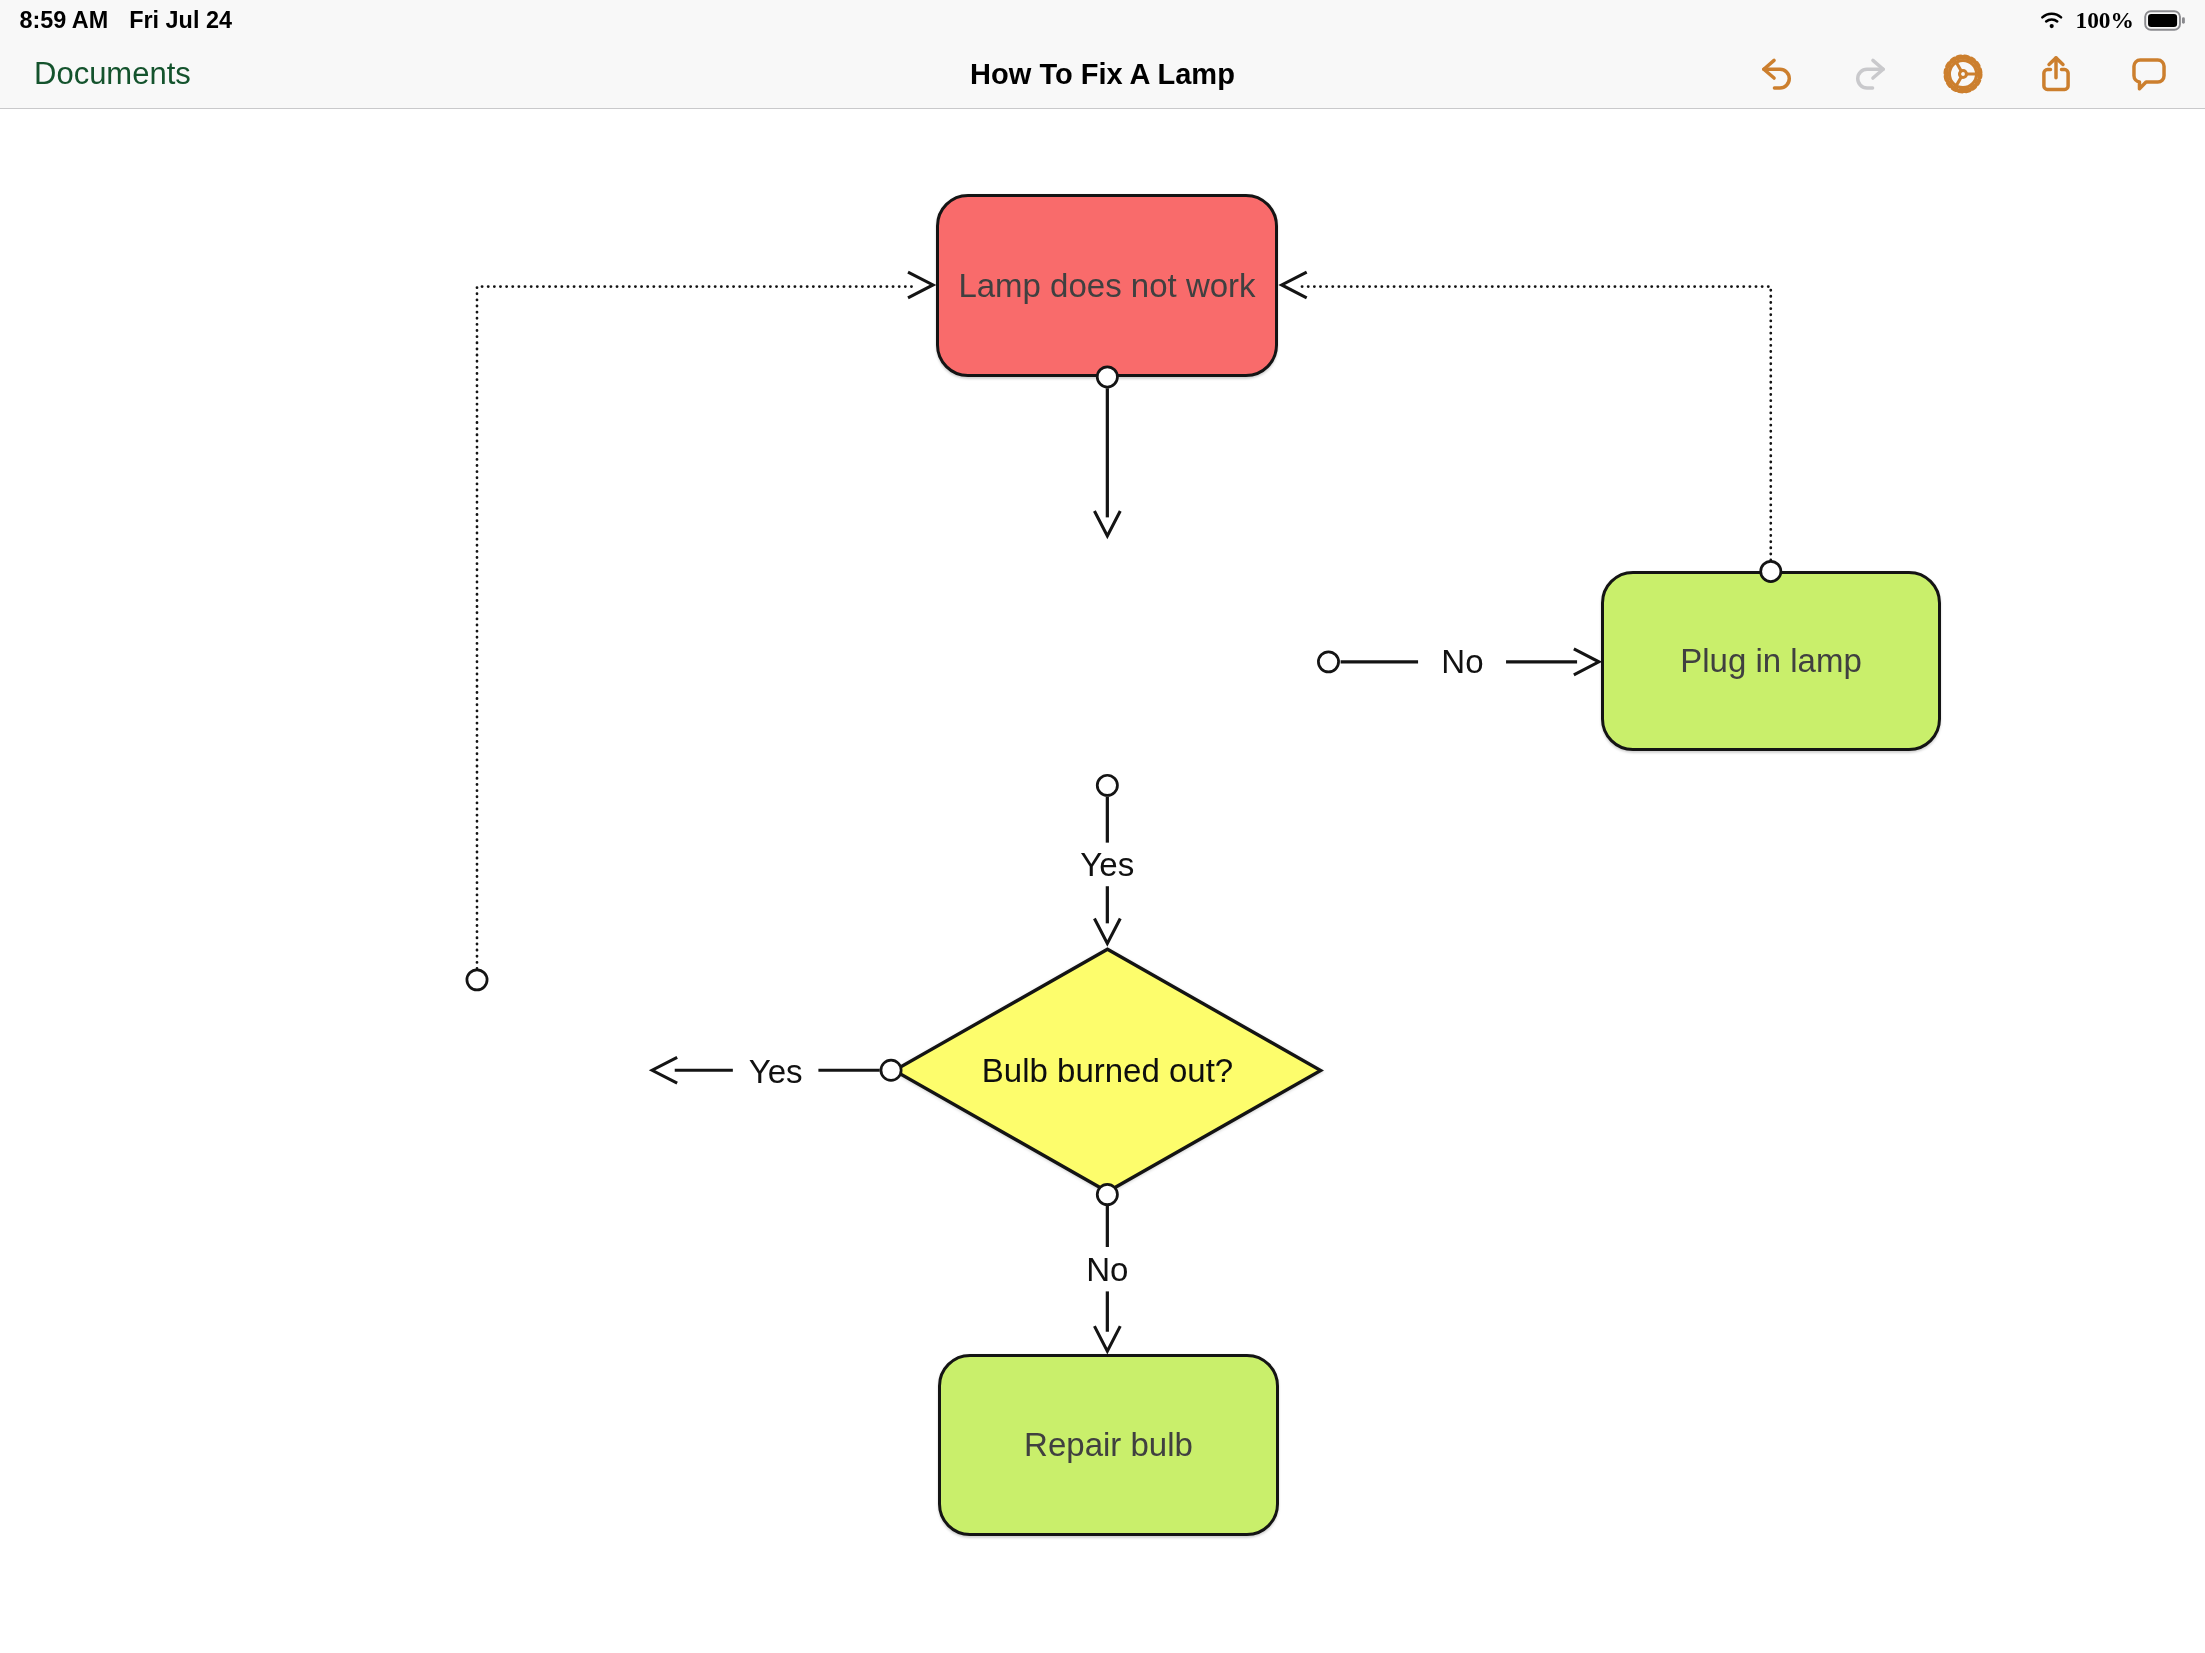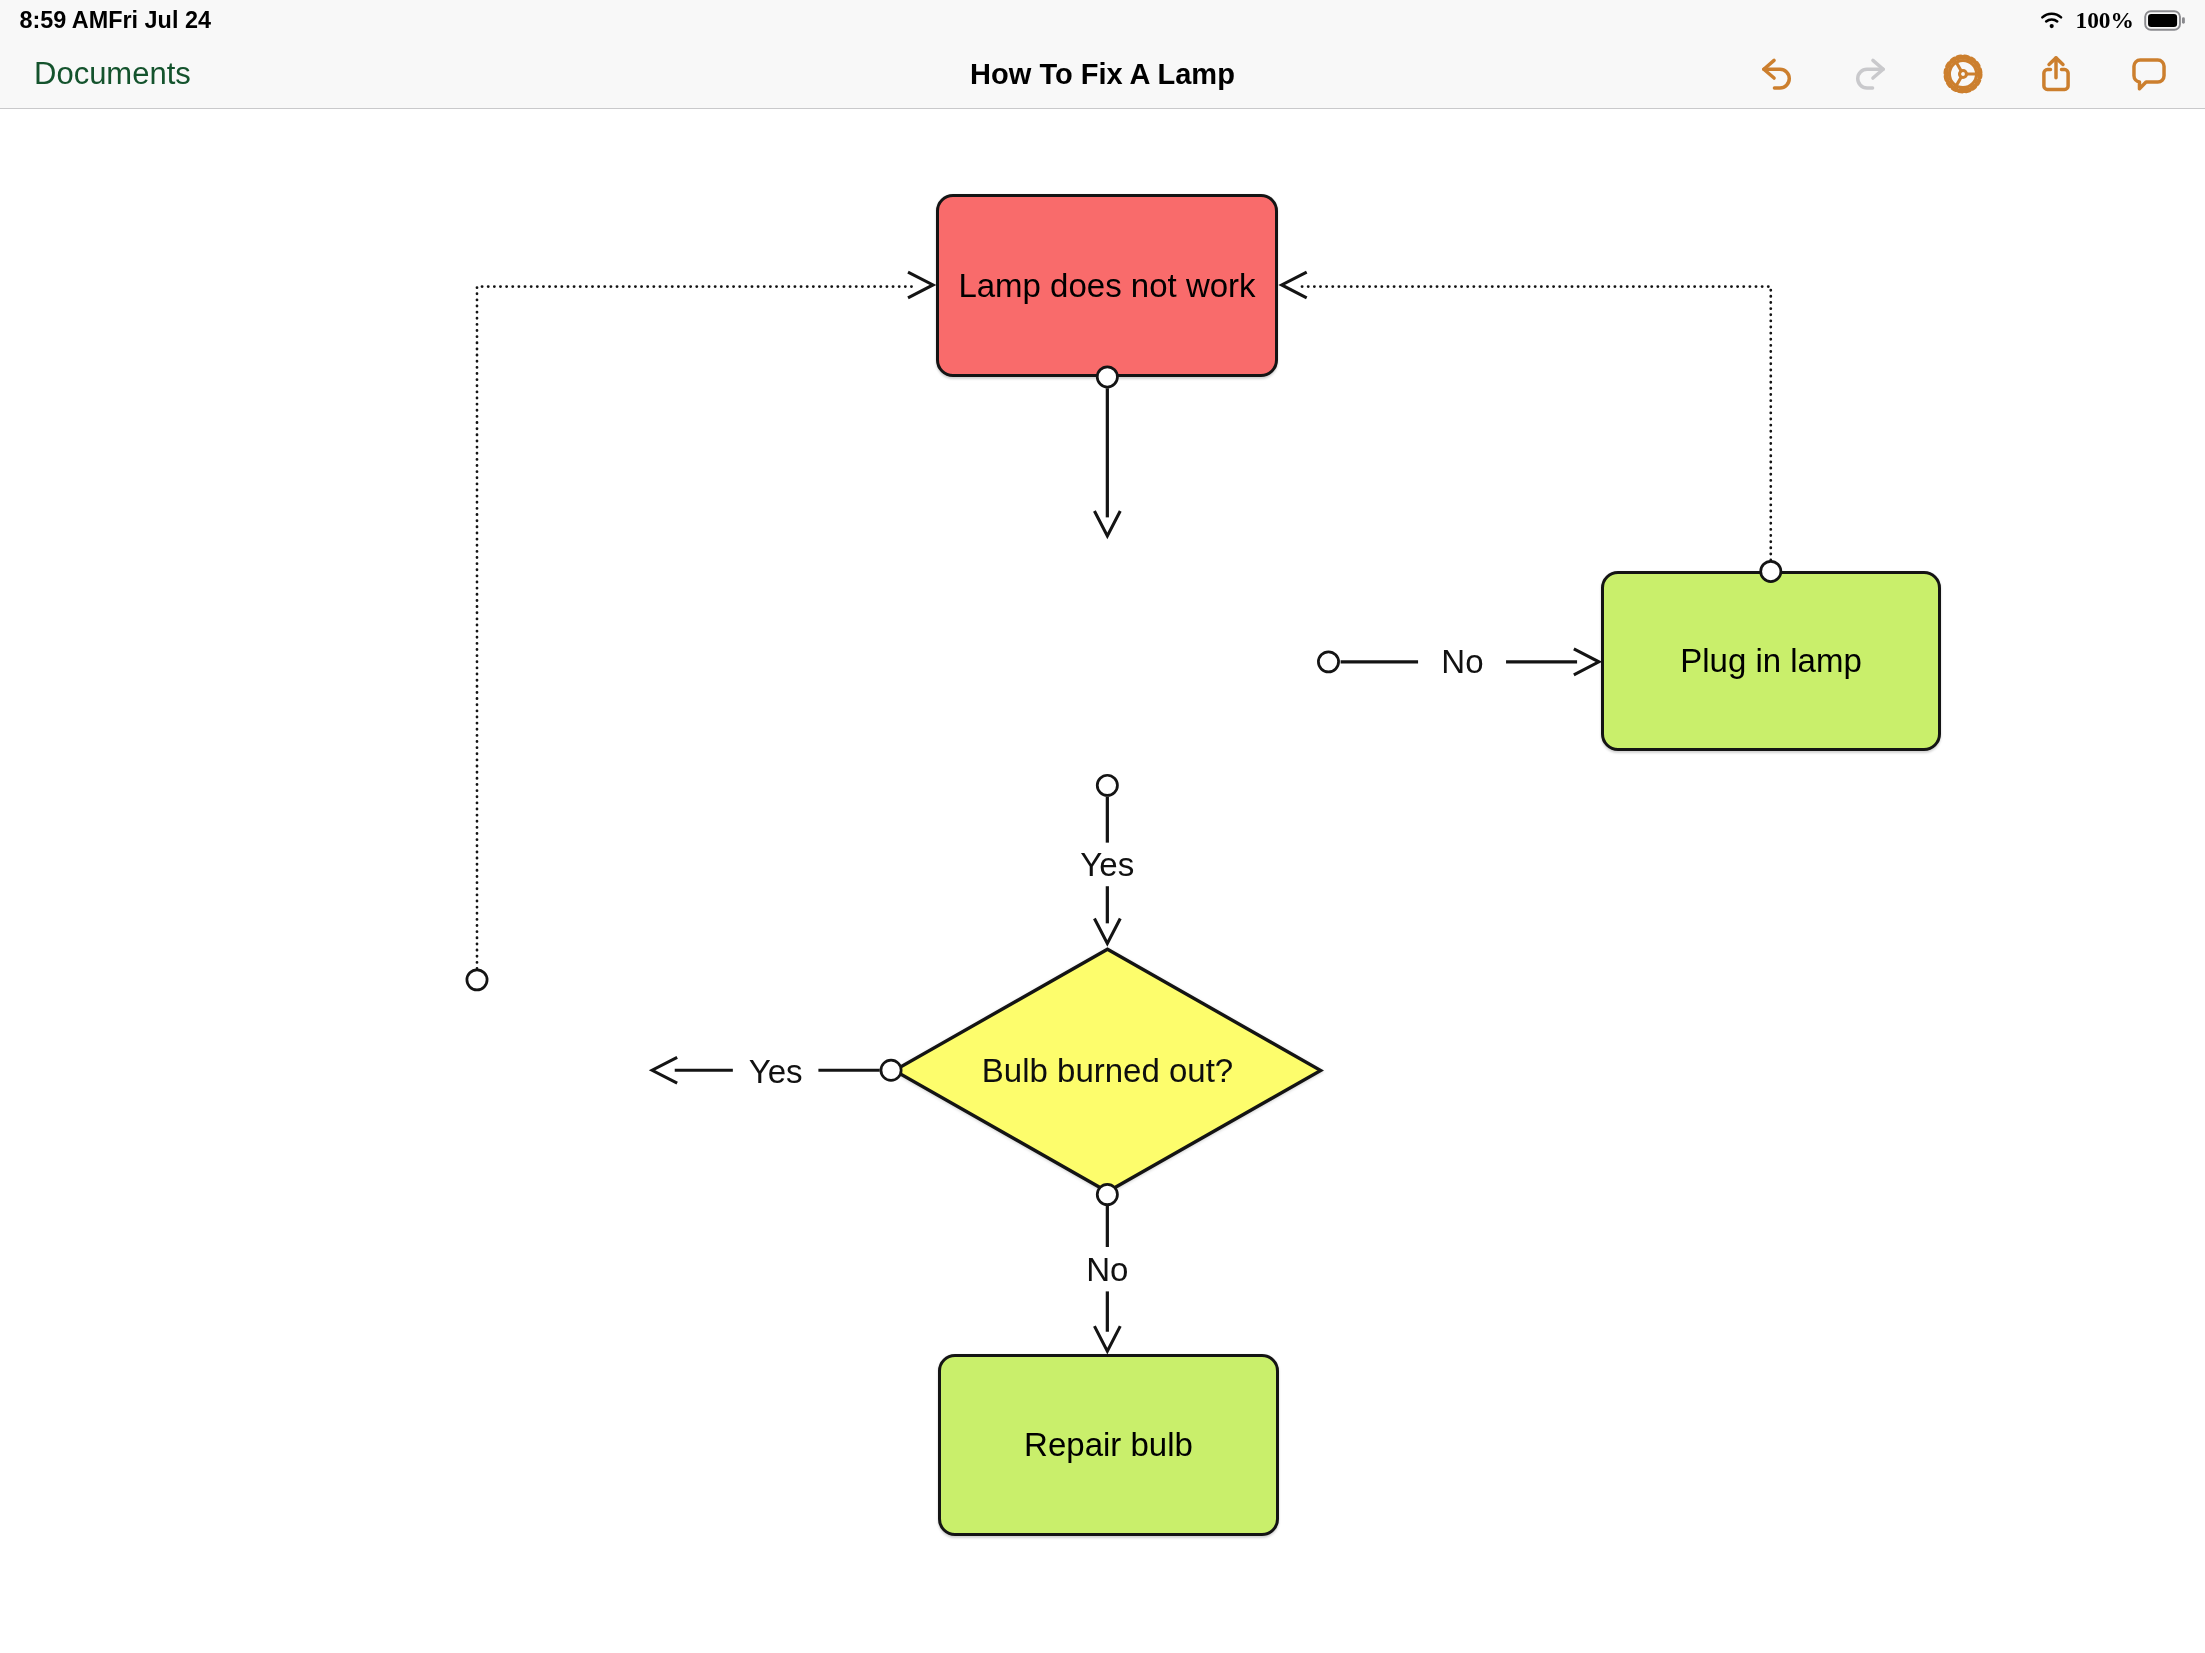--- a/index.html
+++ b/index.html
@@ -11,21 +11,21 @@
   #app{position:relative;width:2205px;height:1653px;background:#ffffff;}
 
   
   .statusbar{
     position:absolute;top:0;left:0;width:2205px;height:40px;
     background:#f8f8f8;z-index:10;
     display:flex;align-items:center;justify-content:space-between;
     padding:0 19.4px;box-sizing:border-box;
     font-size:23.4px;font-weight:700;color:#000;
   }
-  .statusbar .left{display:flex;align-items:center;}
+  .statusbar .left{display:flex;gap:21px;align-items:center;}
   .statusbar .right{display:flex;gap:9.7px;align-items:center;font-family:Liberation Serif, serif;}
   .statusbar svg{display:block;}
 
   
   .navbar{
     position:absolute;top:40px;left:0;width:2205px;height:69px;
     background:#f8f8f8;border-bottom:1.6px solid #c9c9cb;
     z-index:10;display:flex;align-items:center;
     padding:0 34px;box-sizing:border-box;
   }
@@ -48,23 +48,23 @@
   .edges-under{z-index:1;}
   .edges-over{z-index:3;}
   .edges-over text{
     font-family:"Liberation Sans",sans-serif;
     font-size:41px;fill:#111111;
   }
 
   
   .rect-node{
     position:absolute;z-index:2;box-sizing:border-box;
-    border:3.2px solid #141414;border-radius:17px;
+    border:3.2px solid #141414;border-radius:32px;
     display:flex;align-items:center;justify-content:center;
-    font-size:33px;color:#000000;text-align:center;
+    font-size:33px;color:#404040;text-align:center;
     box-shadow:0 1.6px 2.4px rgba(0,0,0,0.18);
   }
   .diamond-node{position:absolute;z-index:2;}
   .diamond-node svg{position:absolute;top:0;left:0;width:100%;height:100%;
     filter:drop-shadow(0 1.6px 1.6px rgba(0,0,0,0.18));}
   .diamond-node .lbl{
     position:absolute;inset:0;display:flex;align-items:center;justify-content:center;
     font-size:33px;color:#0e0e0e;
   }
 

